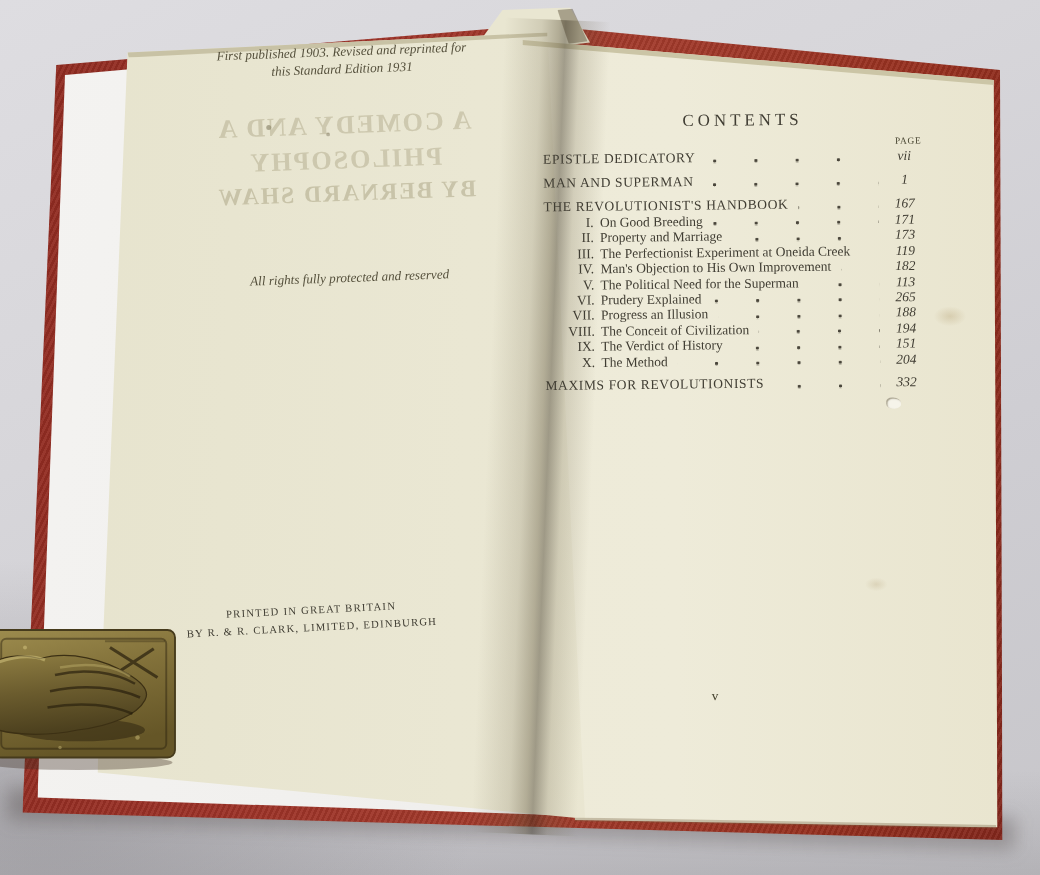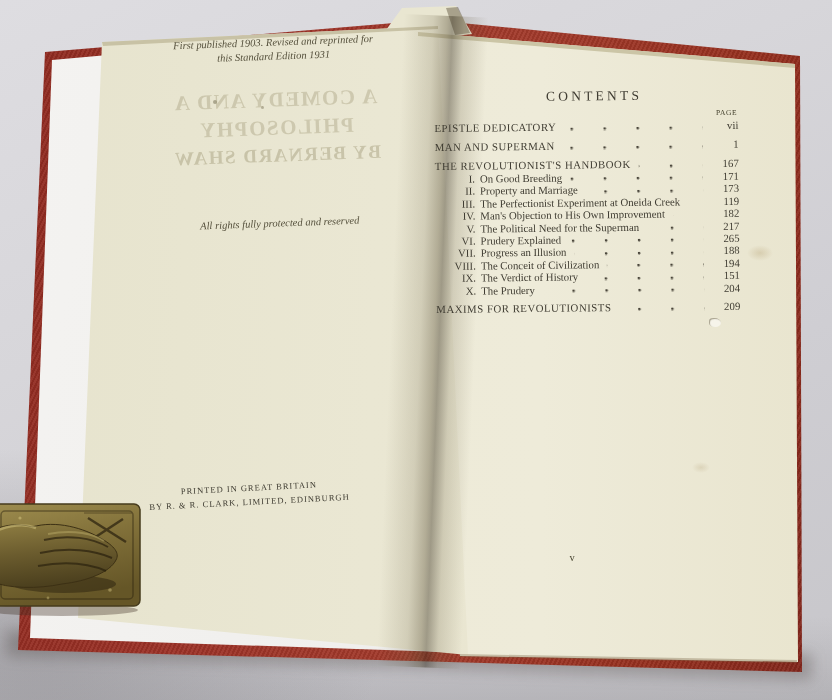--- a/index.html
+++ b/index.html
@@ -87,21 +87,21 @@
   .page-label{margin-top:5px;text-align:right;font-size:7.5px;letter-spacing:.6px;padding-right:1px;color:#46432f;}
   .toc-row{display:flex;align-items:baseline;line-height:12.4px;font-size:10.8px;white-space:nowrap;}
   .toc-row.main{line-height:13px;margin-top:6px;}
   .toc-row:first-of-type{margin-top:2px;}
   .toc-row .num{width:40px;flex:0 0 40px;text-align:right;padding-right:5px;}
   .toc-row.main .ttl{letter-spacing:.5px;}
   .toc-row .ttl{flex:0 0 auto;}
   .toc-row .leader{flex:1 1 4px;min-width:4px;height:3px;align-self:flex-end;margin:0 6px 3px 8px;
     background-image:radial-gradient(circle at 1.2px 1.2px,#49453a 1.05px,rgba(0,0,0,0) 1.6px);
     background-size:33px 3px;background-repeat:repeat-x;background-position:right bottom;}
-  .toc-row .pg{width:30px;flex:0 0 30px;text-align:right;}
+  .toc-row .pg{width:30px;flex:0 0 30px;text-align:center;font-style:italic;}
   .folio{position:absolute;left:560px;top:552px;width:40px;text-align:center;
     font-size:10.5px;color:#46432f;transform:translateX(-8px);}
 
   .brass{position:absolute;left:-10px;top:482px;width:158px;height:134px;}
 </style>
 </head>
 <body>
 
 <div class="scene">
 
@@ -183,21 +183,21 @@
         <div class="toc-row chapter">
           <span class="num">IV.</span>
           <span class="ttl">Man's Objection to His Own Improvement</span>
           <span class="leader"></span>
           <span class="pg">182</span>
         </div>
         <div class="toc-row chapter">
           <span class="num">V.</span>
           <span class="ttl">The Political Need for the Superman</span>
           <span class="leader"></span>
-          <span class="pg">217</span>
+          <span class="pg">113</span>
         </div>
         <div class="toc-row chapter">
           <span class="num">VI.</span>
           <span class="ttl">Prudery Explained</span>
           <span class="leader"></span>
           <span class="pg">265</span>
         </div>
         <div class="toc-row chapter">
           <span class="num">VII.</span>
           <span class="ttl">Progress an Illusion</span>
@@ -211,28 +211,28 @@
           <span class="pg">194</span>
         </div>
         <div class="toc-row chapter">
           <span class="num">IX.</span>
           <span class="ttl">The Verdict of History</span>
           <span class="leader"></span>
           <span class="pg">151</span>
         </div>
         <div class="toc-row chapter">
           <span class="num">X.</span>
-          <span class="ttl">The Prudery</span>
+          <span class="ttl">The Method</span>
           <span class="leader"></span>
           <span class="pg">204</span>
         </div>
         <div class="toc-row main">
           <span class="ttl">MAXIMS FOR REVOLUTIONISTS</span>
           <span class="leader"></span>
-          <span class="pg">209</span>
+          <span class="pg">332</span>
         </div>
       </div>
   </div>
   <div class="folio">v</div>
 
   <svg class="brass" viewBox="0 0 158 134" xmlns="http://www.w3.org/2000/svg">
     <defs>
       <linearGradient id="plq" x1="0" y1="0" x2="0.3" y2="1">
         <stop offset="0" stop-color="#9d8c4e"></stop>
         <stop offset="0.45" stop-color="#82713a"></stop>

